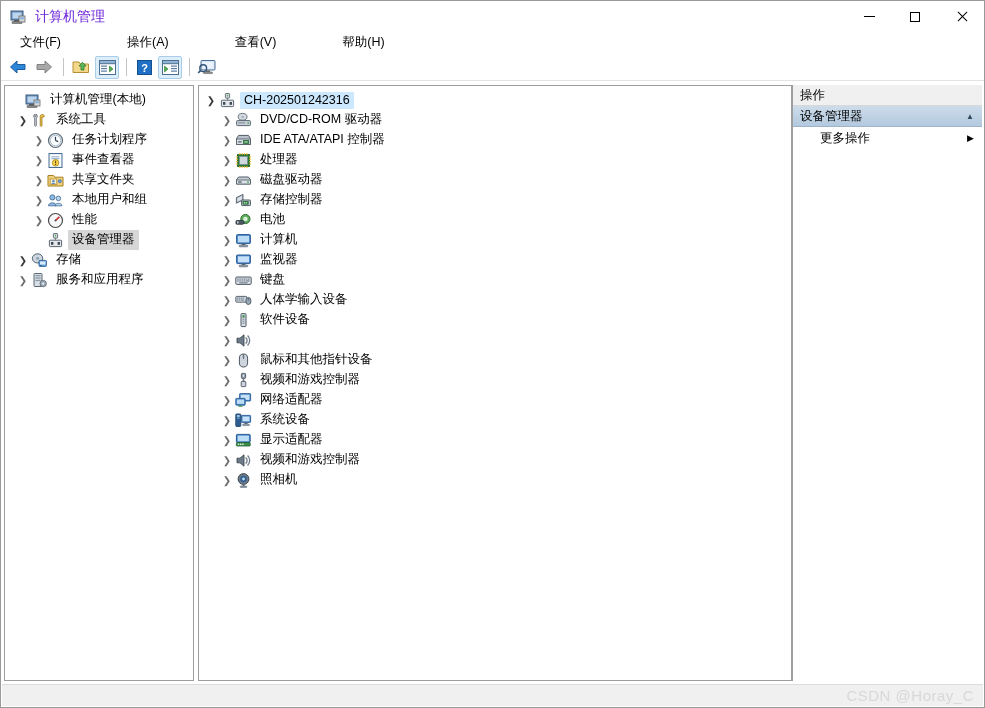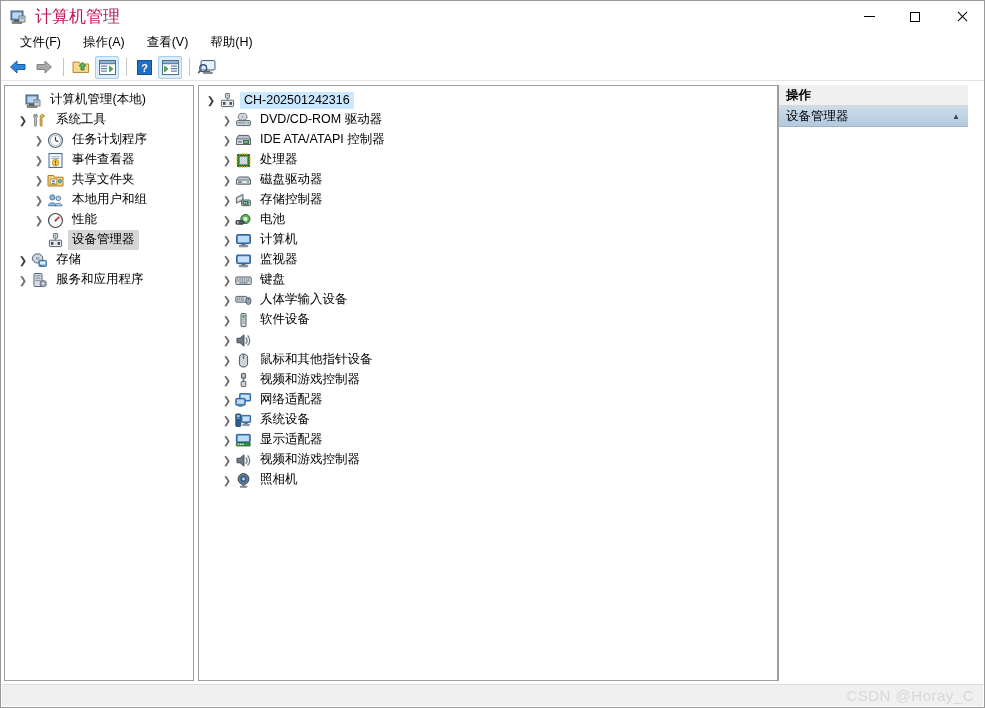--- a/index.html
+++ b/index.html
@@ -23,21 +23,21 @@
 
   
   .titlebar {
     height: 31px; min-height: 31px;
     background: #ffffff;
     display: flex; align-items: center;
     padding-left: 9px;
     position: relative;
   }
   .title-icon { width: 17px; height: 17px; position: relative; margin-right: 8px; flex: 0 0 auto; }
-  .title-text { font-size: 17px; color: #be185d; }
+  .title-text { font-size: 14px; color: #6d28d9; }
   .win-controls { position: absolute; right: 0; top: 0; height: 31px; display: flex; }
   .win-btn {
     width: 46px; height: 31px;
     display: flex; align-items: center; justify-content: center;
     font-size: 12px; color: #000;
   }
   .glyph-min { width: 11px; height: 1px; background: #000; }
   .glyph-max { width: 10px; height: 10px; border: 1px solid #000; }
   .glyph-close { position: relative; width: 11px; height: 11px; }
   .glyph-close:before, .glyph-close:after {
@@ -46,20 +46,21 @@
   }
   .glyph-close:before { transform: rotate(45deg); }
   .glyph-close:after { transform: rotate(-45deg); }
 
   
   .menubar {
     height: 22px; min-height: 22px;
     background: #ffffff;
     display: flex; align-items: center;
     padding-left: 8px;
+    gap: 44px;
   }
   .menu-item {
     padding: 2px 11px 3px 11px;
     font-size: 12.5px; color: #000;
     white-space: nowrap;
   }
 
   
   .toolbar {
     height: 27px; min-height: 27px;
@@ -78,21 +79,21 @@
     border: 1px solid #a9cce8;
     background: #ddeefb;
     border-radius: 2px;
   }
   .tb-sep { width: 1px; height: 18px; background: #c4c4c4; margin: 0 5px; }
 
   
   .body-area {
     flex: 1 1 auto;
     display: flex;
-    padding: 4px 16px 0 3px;
+    padding: 4px 2px 0 3px;
     background: #ffffff;
     min-height: 0;
   }
   .pane {
     background: #fff;
     border: 1px solid #9e9e9e;
     overflow: hidden;
     position: relative;
   }
   .pane-left { width: 190px; flex: 0 0 190px; }
@@ -120,21 +121,21 @@
   .exp.open { color: #3a3a3a; }
   .ic { width: 17px; height: 17px; flex: 0 0 17px; margin-right: 4px; position: relative; }
 
   
   .act-header {
     height: 21px;
     background: #f0f0f0;
     border-bottom: 1px solid #d8d8d8;
     display: flex; align-items: center;
     padding-left: 7px;
-    font-size: 12.5px; font-weight: bold;
+    font-size: 12.5px; font-weight: normal;
   }
   .act-group {
     height: 21px;
     background: linear-gradient(to bottom, #cddcea 0%, #b3c9de 100%);
     border-bottom: 1px solid #9fb4c8;
     display: flex; align-items: center;
     padding: 0 8px 0 7px;
     font-size: 12.5px;
     justify-content: space-between;
   }
@@ -723,20 +724,24 @@
 
       </div>
     </div>
 
     <div class="pane-right">
       <div class="act-header">操作</div>
       <div class="act-group">
         <span>设备管理器</span>
         <span class="caret-up">▲</span>
       </div>
+      <div class="act-item">
+        <span>更多操作</span>
+        <span class="caret-right">▶</span>
+      </div>
     </div>
 
   </div>
 
   <div class="statusbar">
     <span></span>
   </div>
 
   <div class="watermark">CSDN @Horay_C</div>
 

